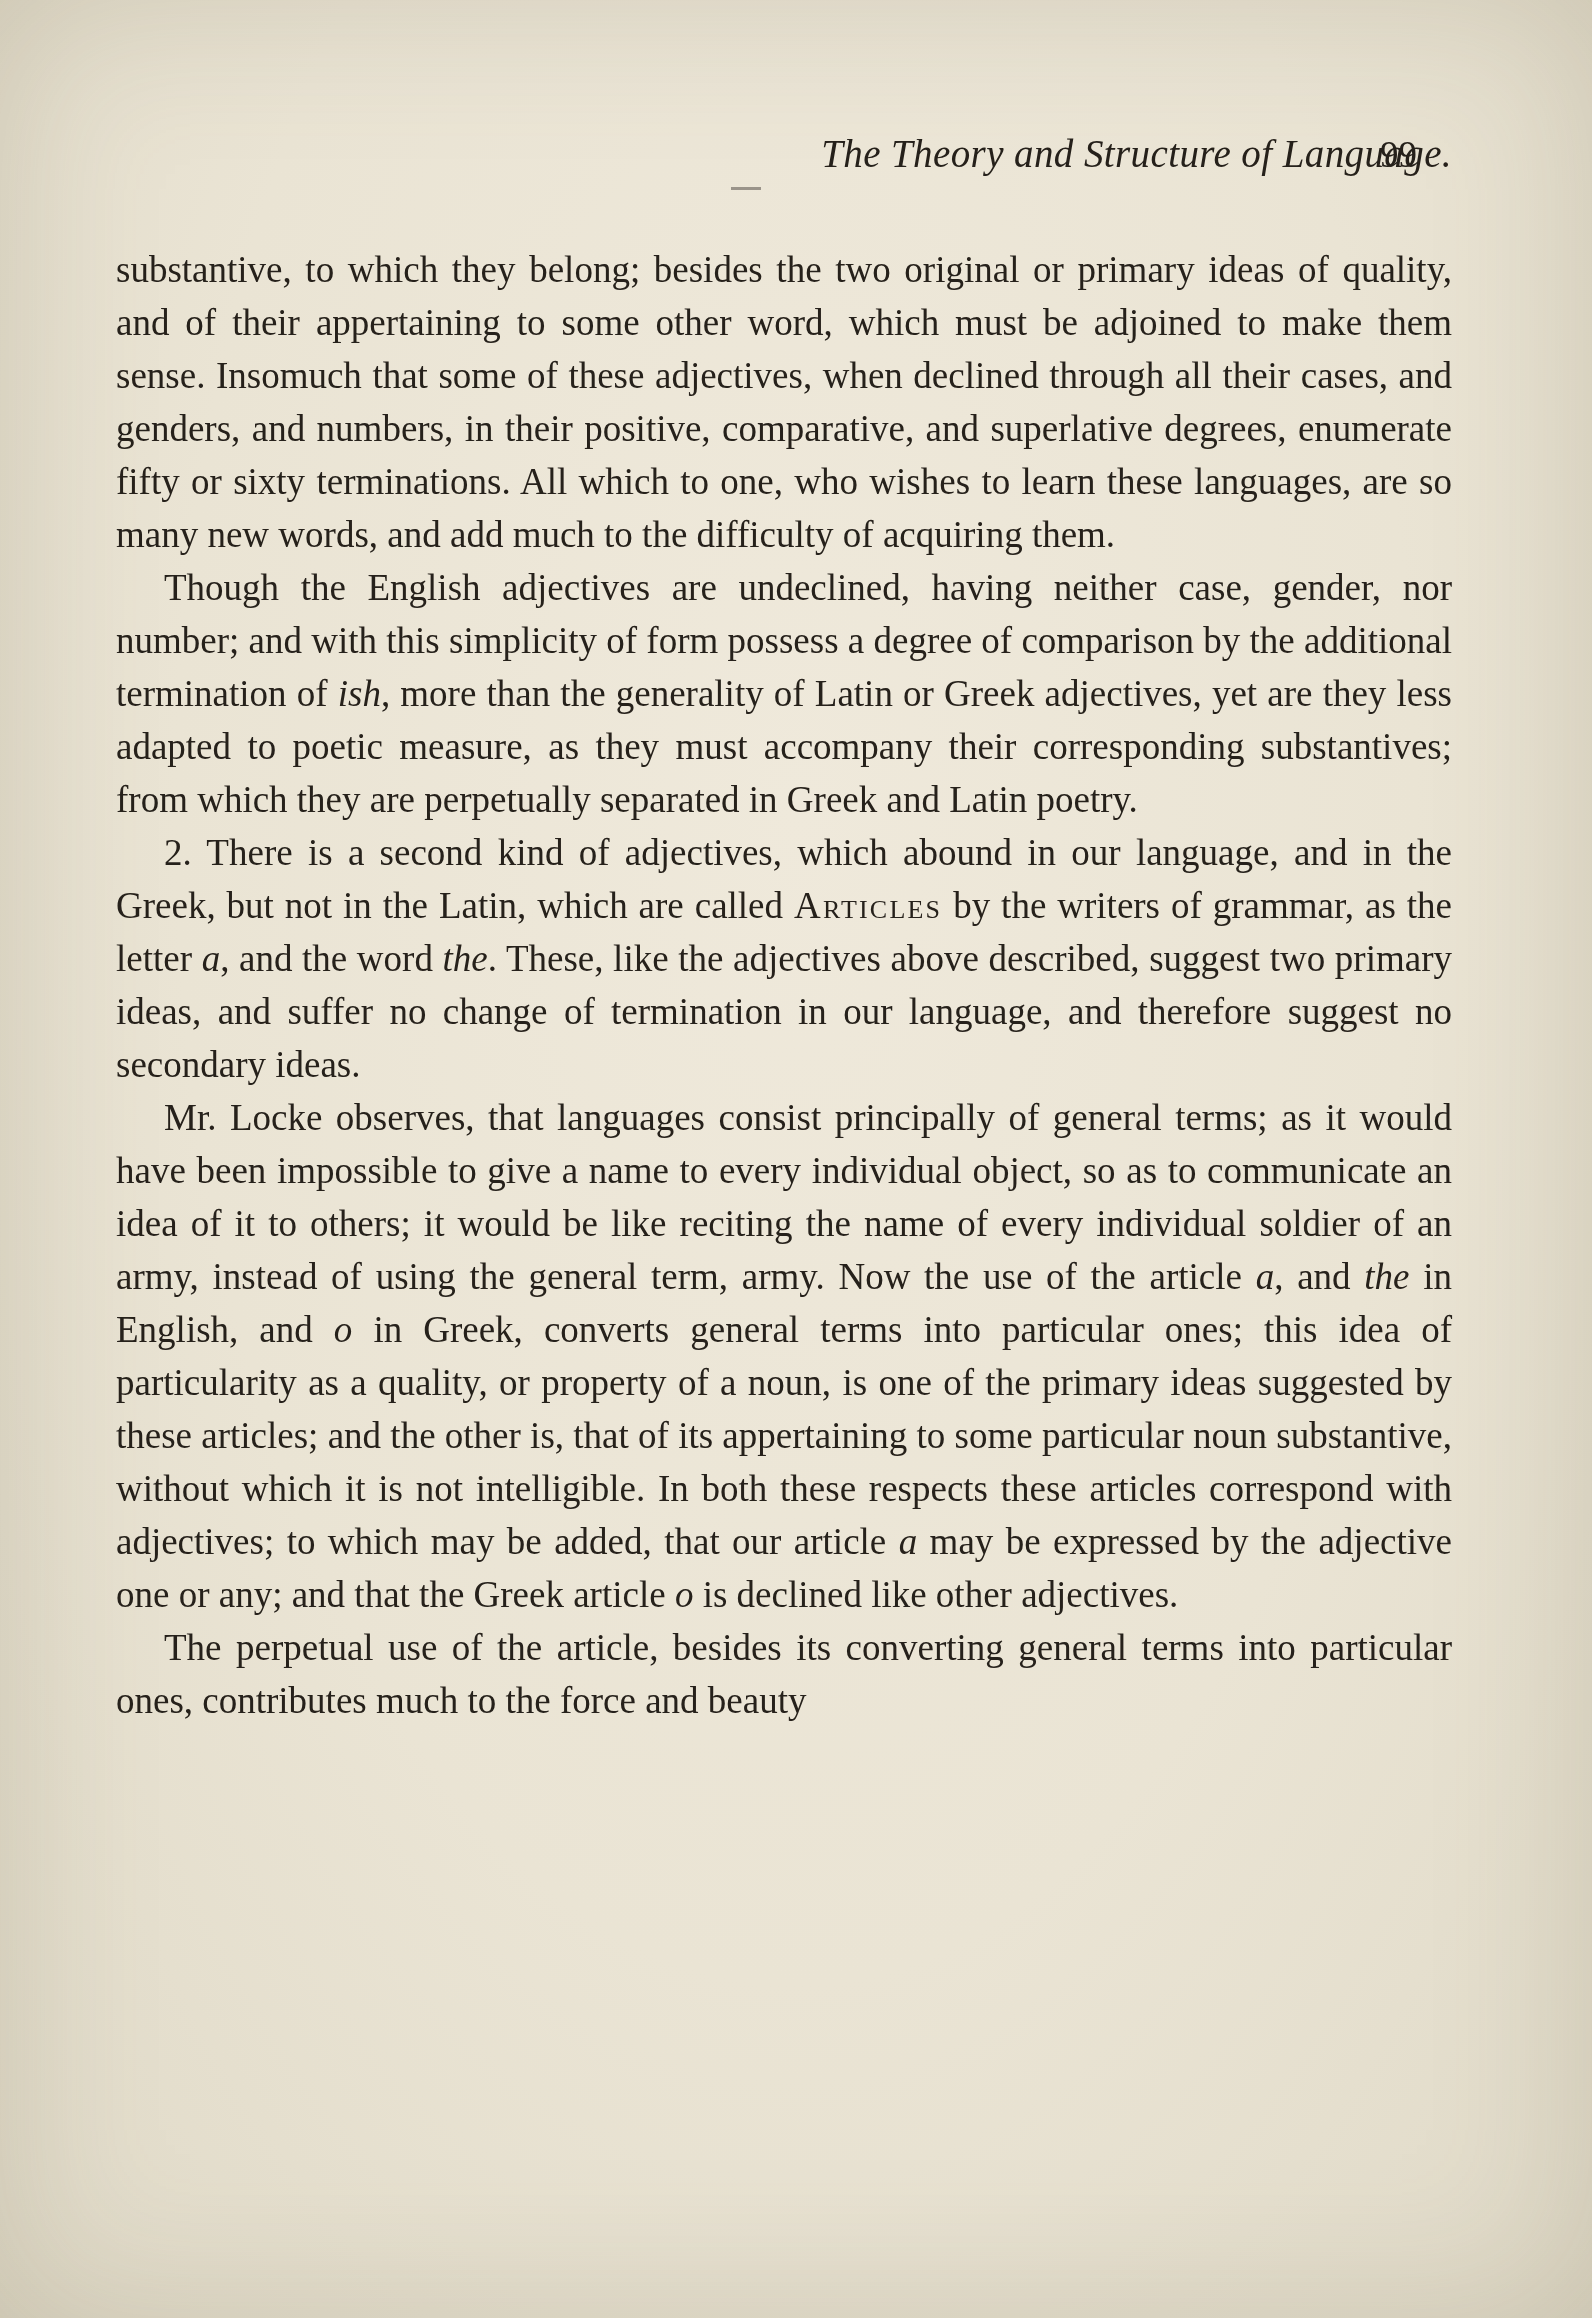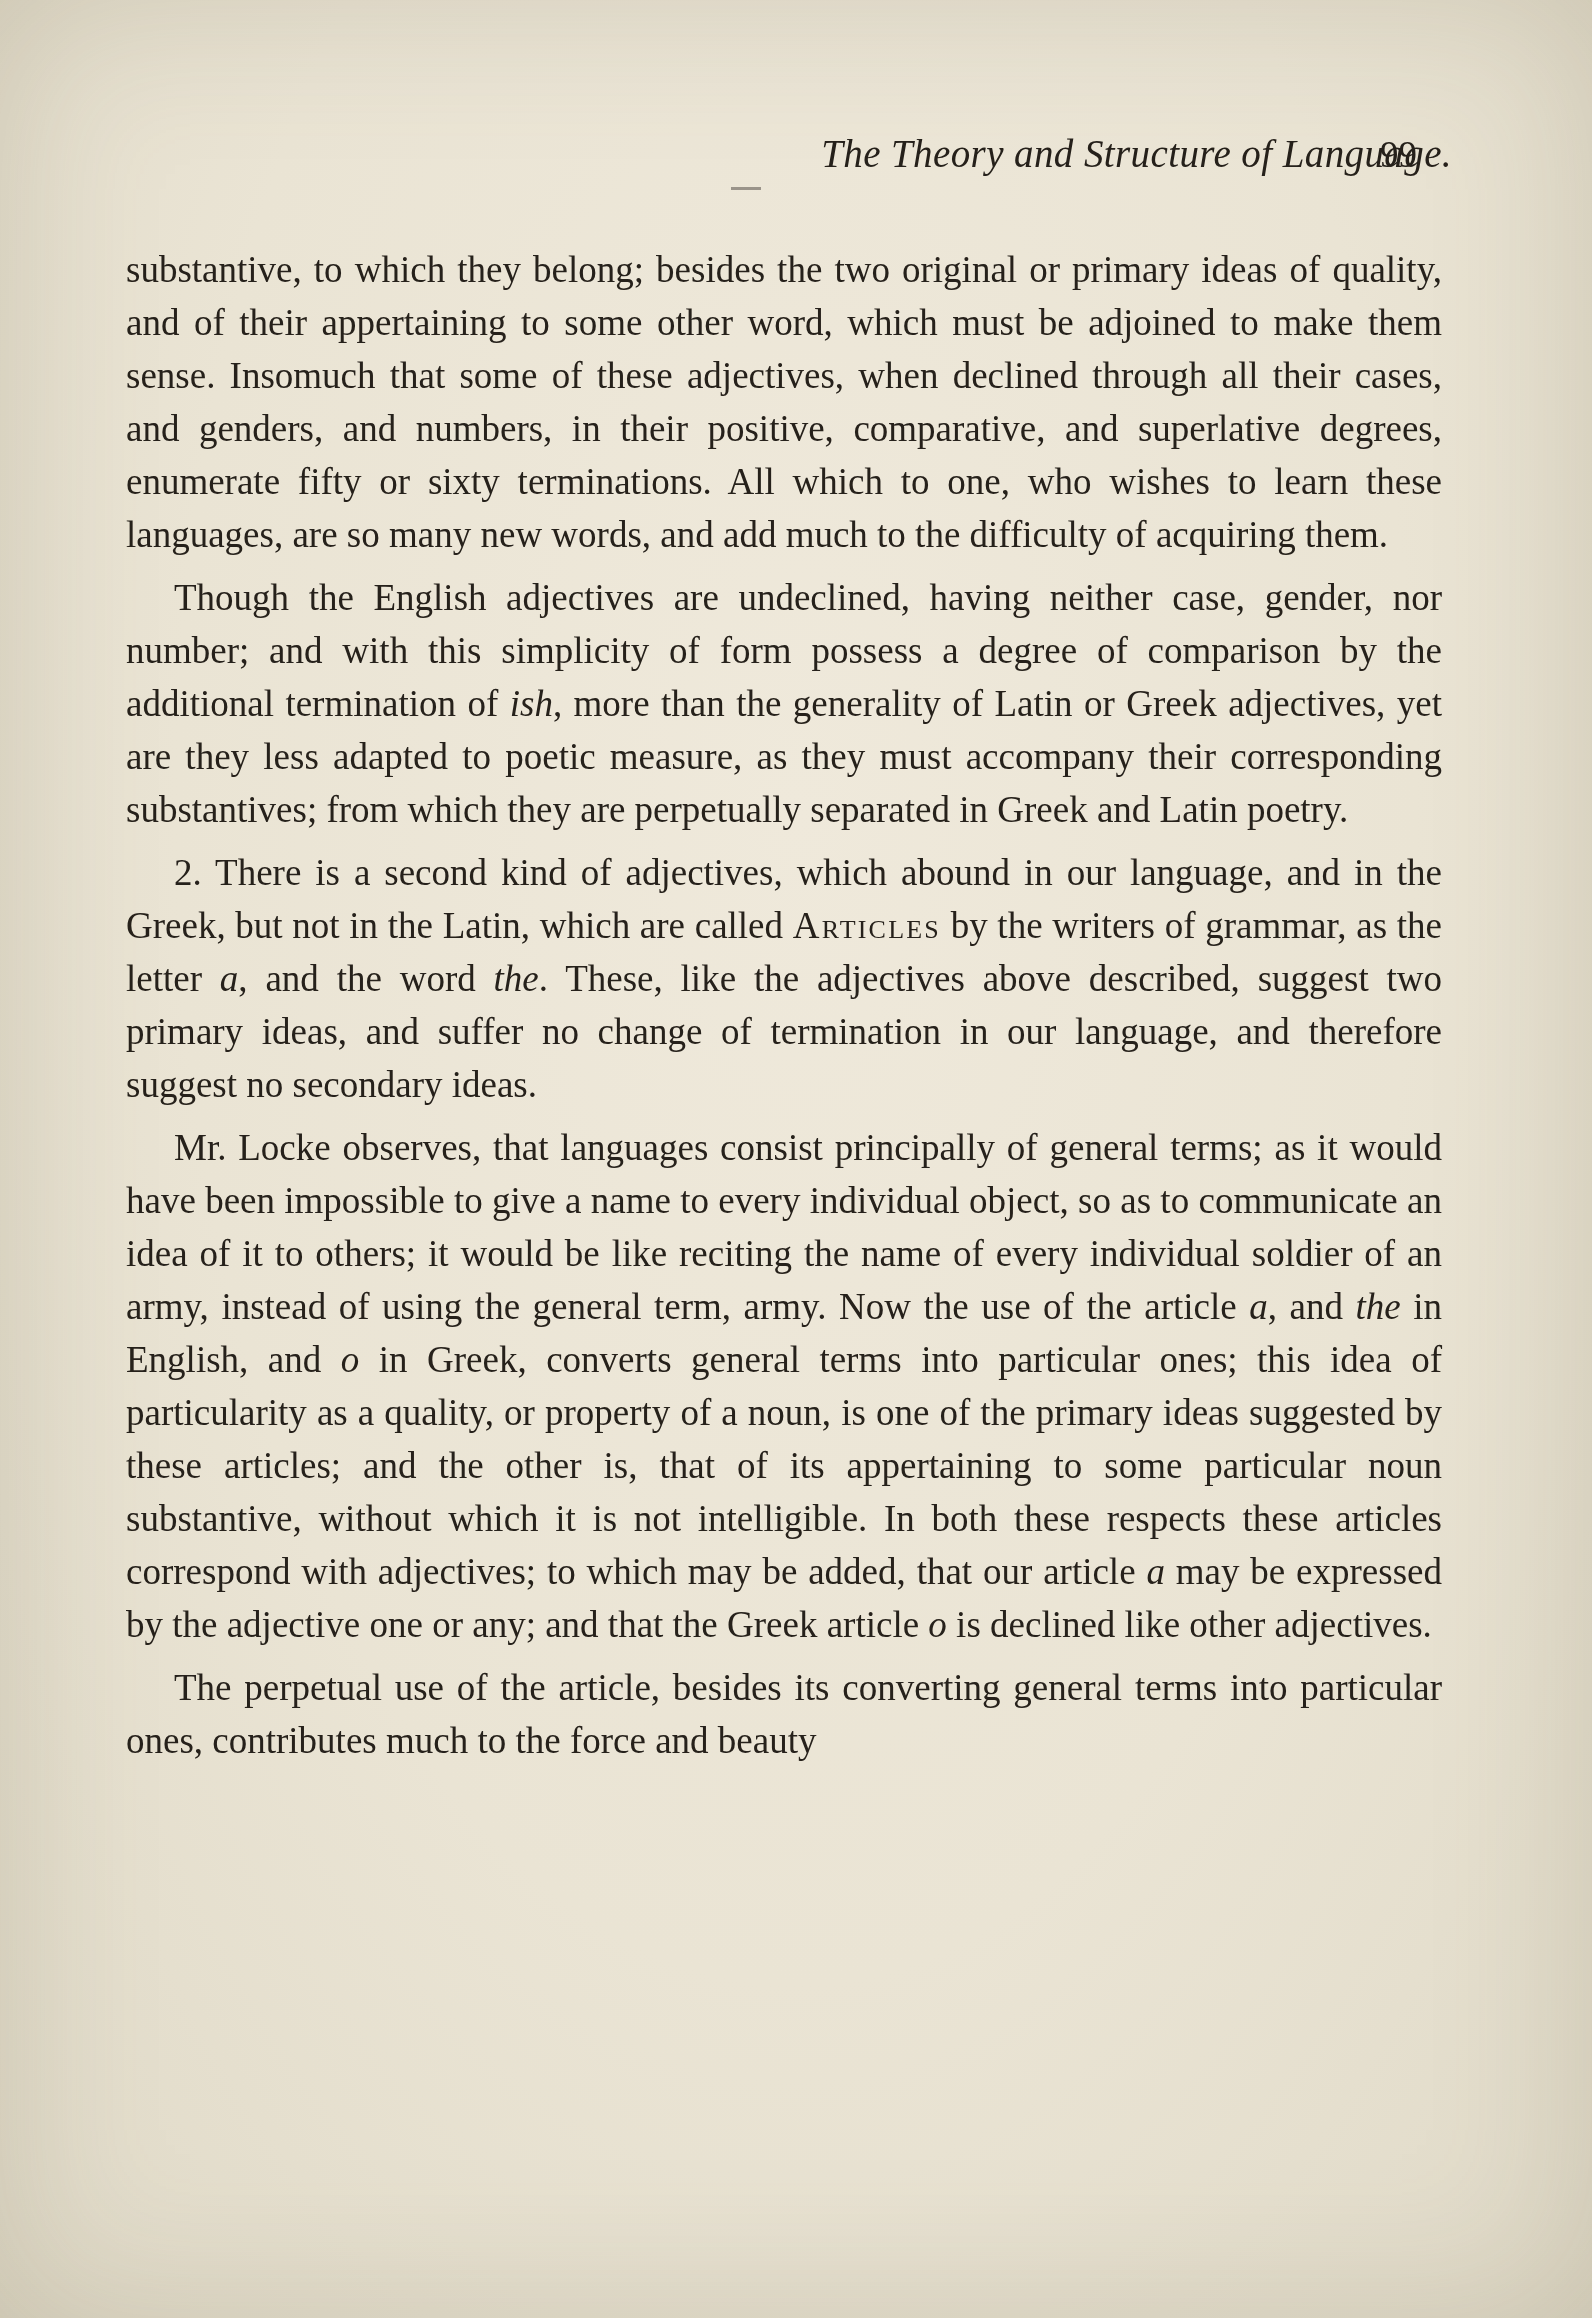--- a/index.html
+++ b/index.html
@@ -45,21 +45,21 @@
     right: 35px;
     top: 1.8px;
     font-size: 37px;
   }
   .body-text {
     font-size: 37px;
     line-height: 53px;
     text-align: justify;
   }
   p.para {
-    margin: 10px;
+    margin: 0;
     font-family: Liberation Serif, serif;
   }
   p.para.indent {
     text-indent: 48px;
   }
   .italic {
     font-style: italic;
   }
   .smallcaps {
     font-variant: small-caps;

